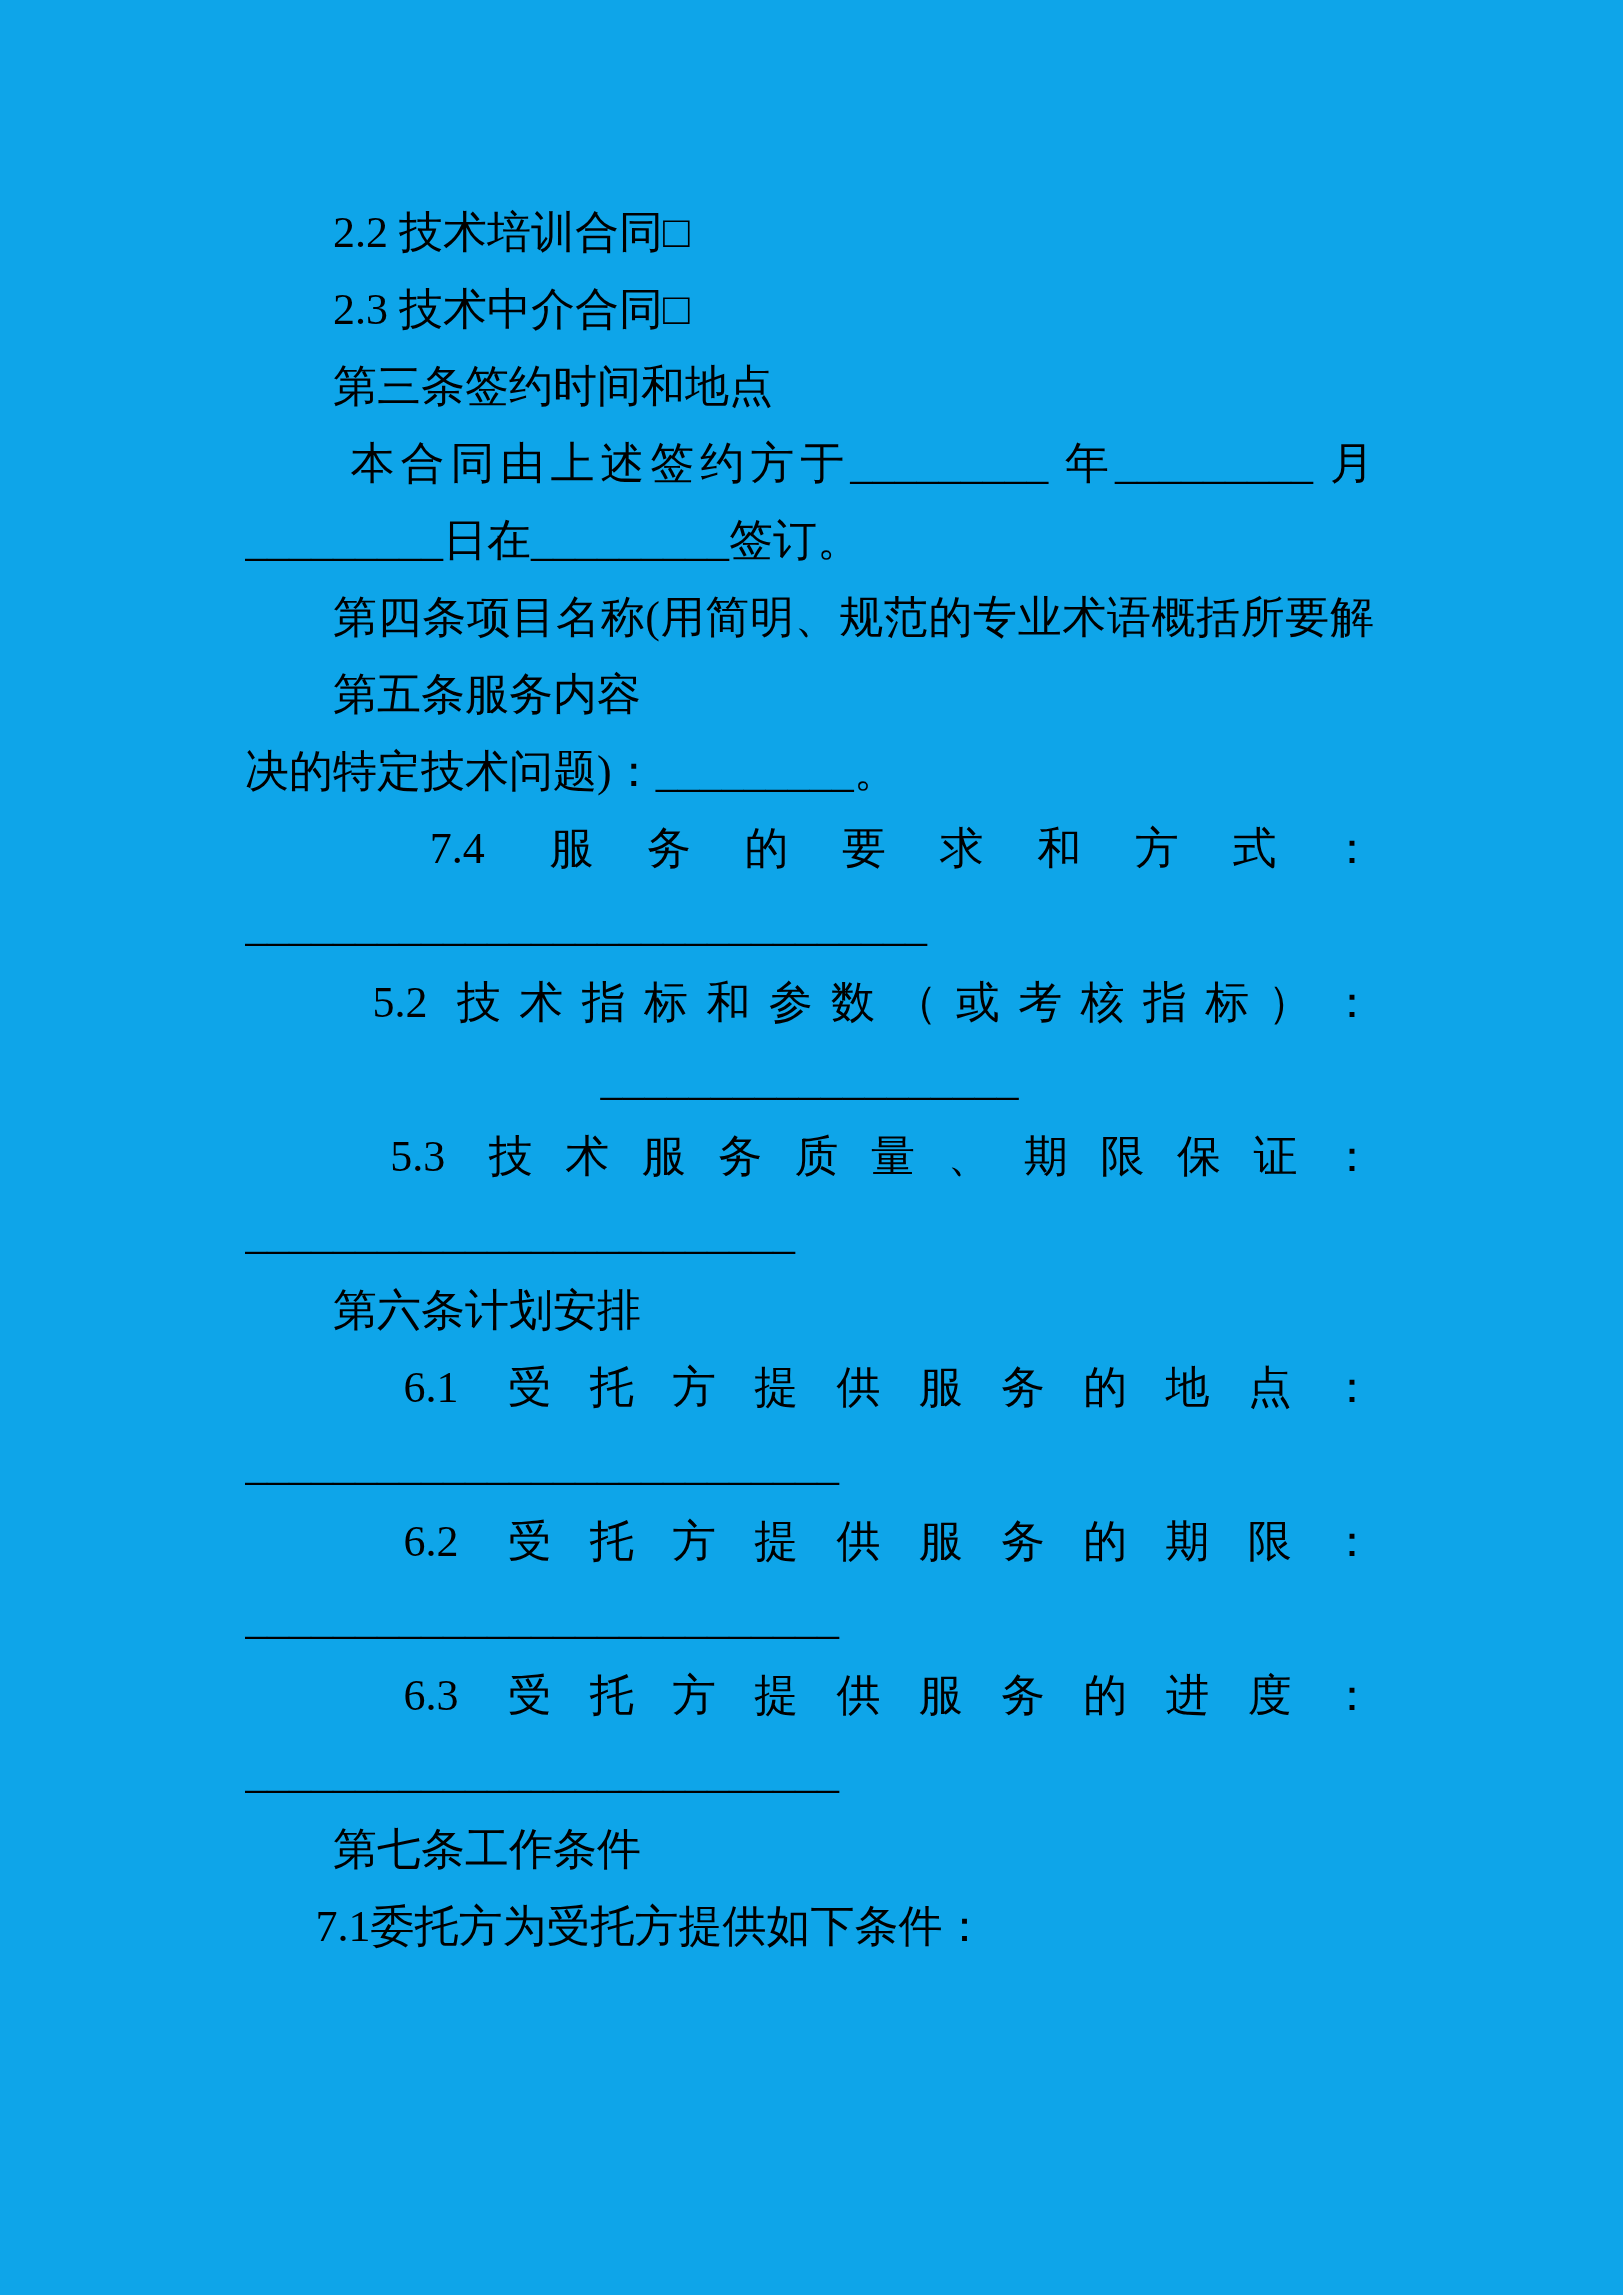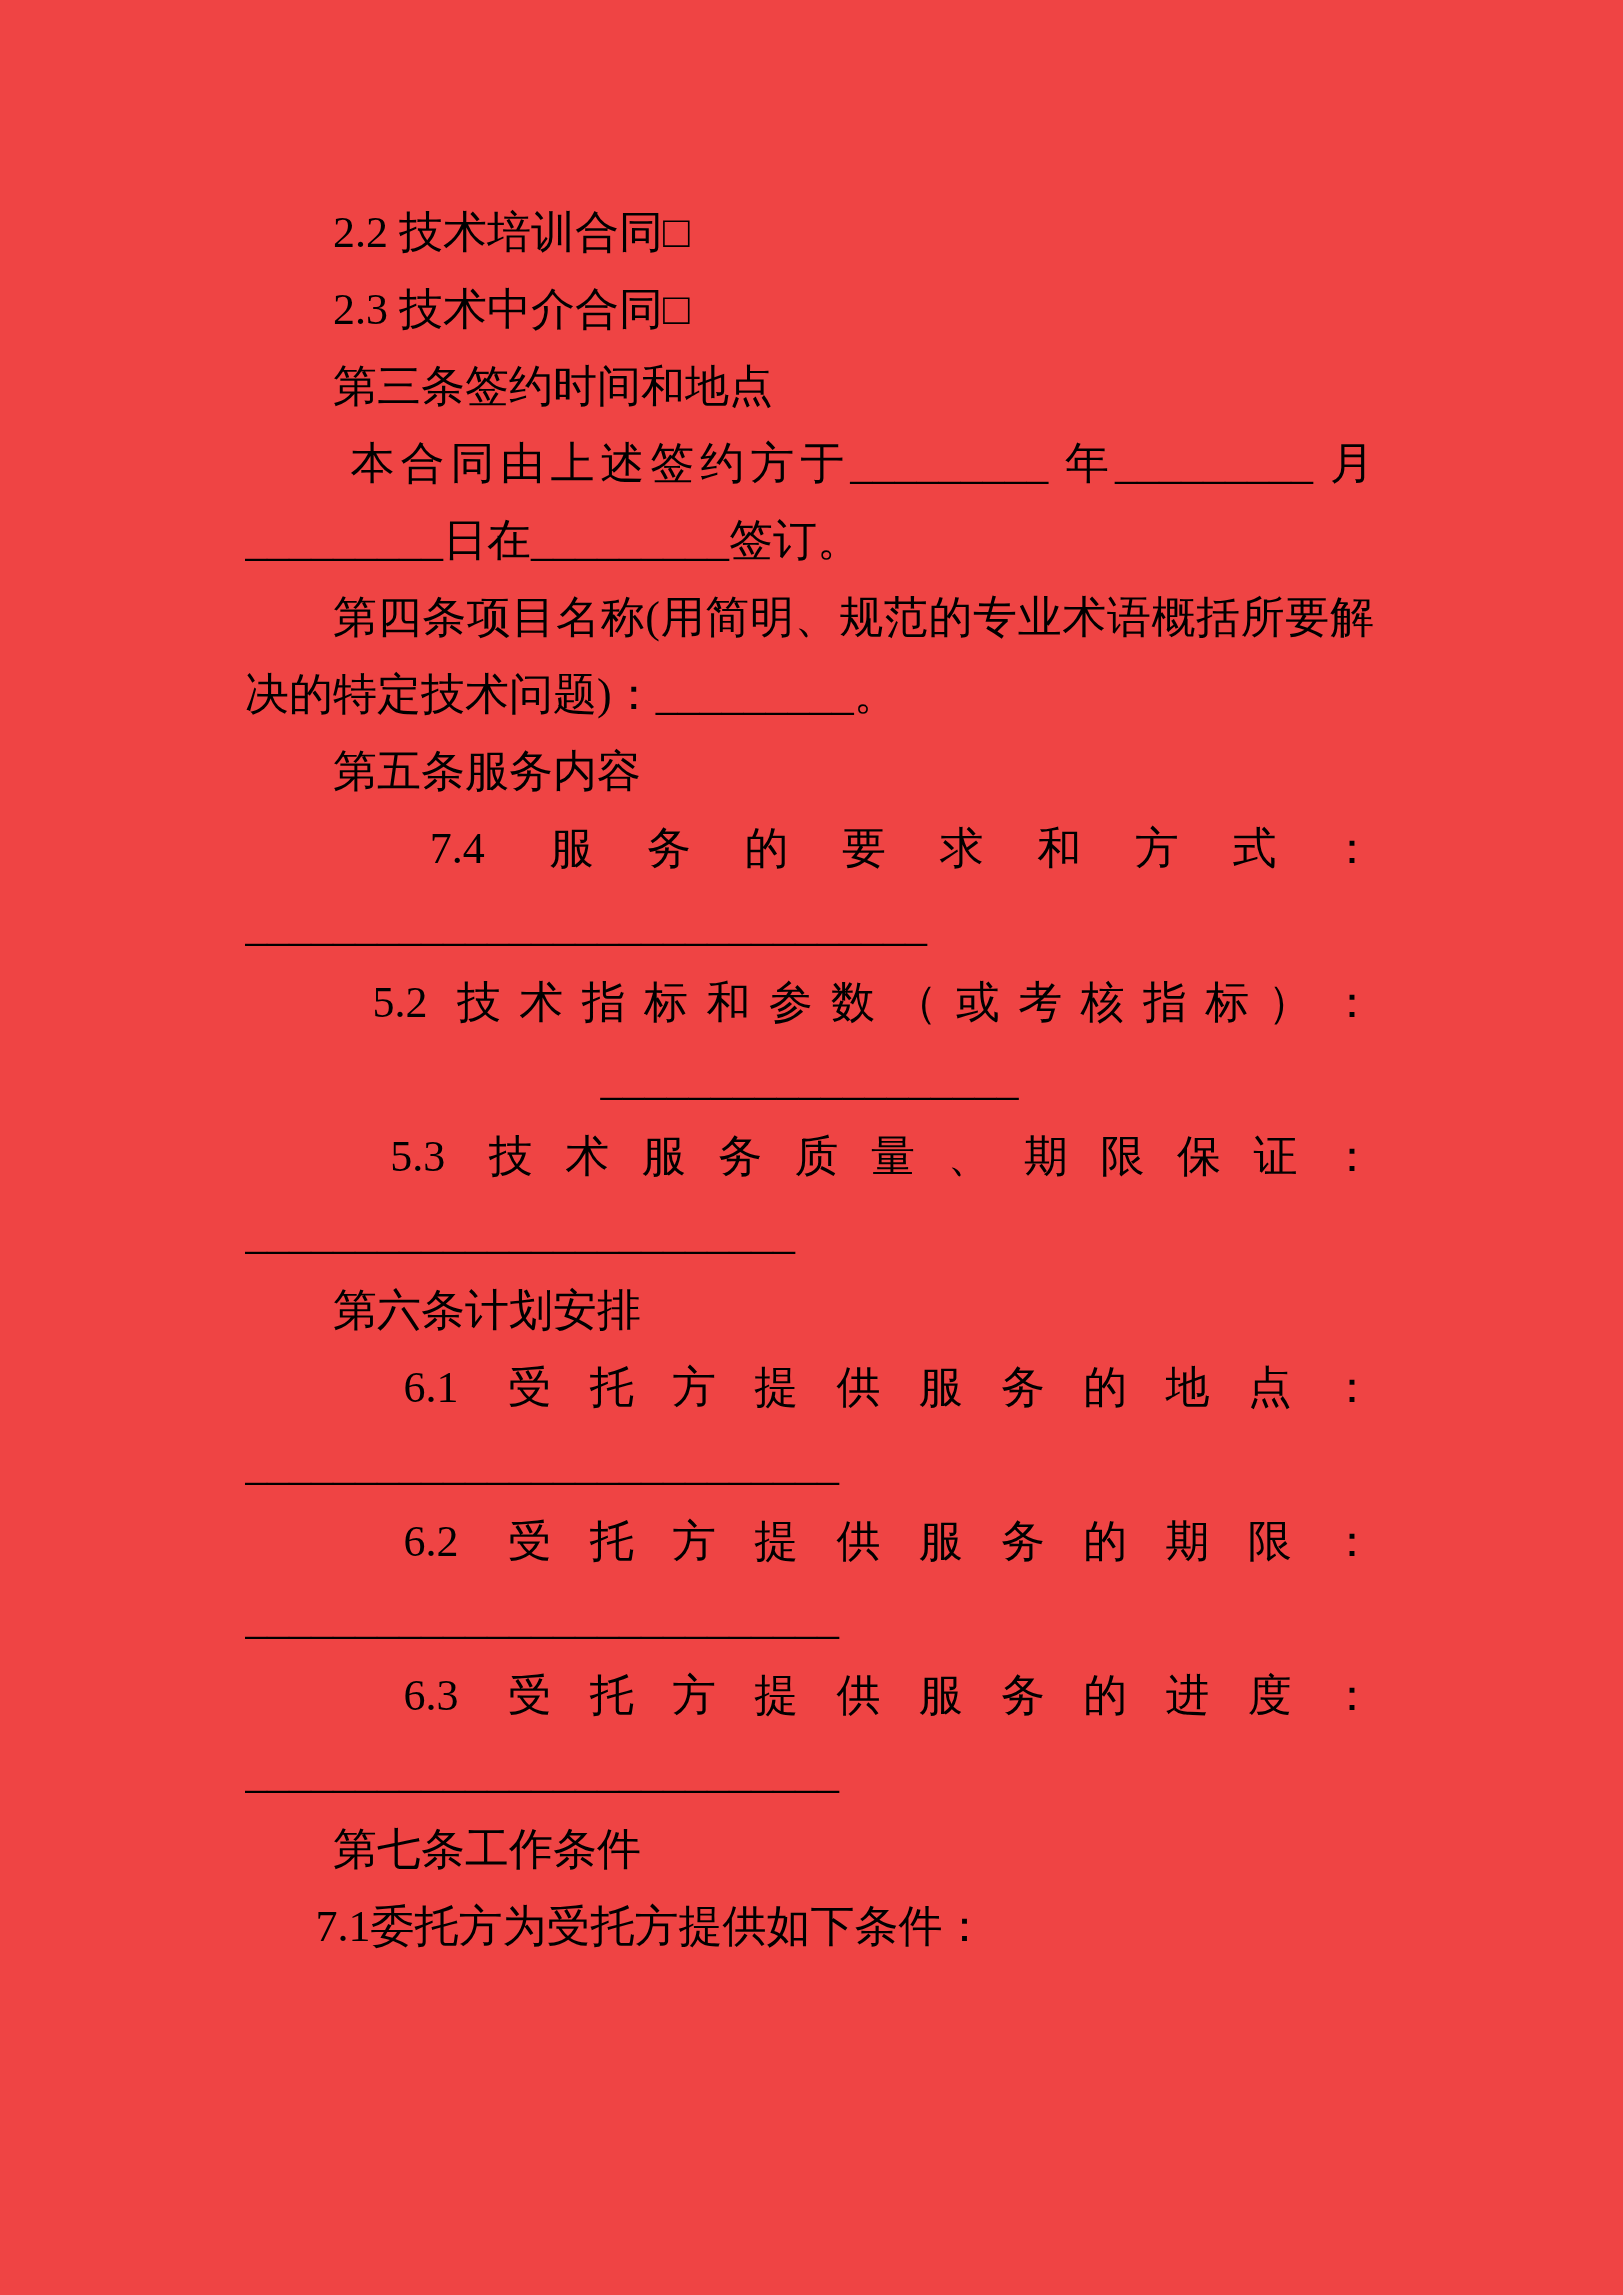--- a/index.html
+++ b/index.html
@@ -4,21 +4,21 @@
 <style>
   html, body {
     margin: 0;
     padding: 0;
     background: #ffffff;
   }
   .page {
     position: relative;
     width: 1623px;
     height: 2295px;
-    background: #ef4444;
+    background: #0ea5e9;
     overflow: hidden;
   }
   .doc {
     position: absolute;
     left: 245px;
     top: 194px;
     width: 1129px;
     color: #000000;
     font-family: "Liberation Serif", serif;
     font-size: 44px;
@@ -44,22 +44,22 @@
 <body>
 
 <div class="page">
   <div class="doc">
       <p class="line " style="text-indent: 2em;">2.2 技术培训合同□</p>
       <p class="line " style="text-indent: 2em;">2.3 技术中介合同□</p>
       <p class="line " style="text-indent: 2em;">第三条签约时间和地点</p>
       <p class="line justify" style="text-indent: 2.4em;">本合同由上述签约方于_________ 年_________ 月</p>
       <p class="line " style="text-indent: 0em;">_________日在_________签订。</p>
       <p class="line justify" style="text-indent: 2em;">第四条项目名称(用简明、规范的专业术语概括所要解</p>
+      <p class="line " style="text-indent: 2em;">第五条服务内容</p>
       <p class="line " style="text-indent: 0em;">决的特定技术问题)：_________。</p>
-      <p class="line " style="text-indent: 2em;">第五条服务内容</p>
       <p class="line justify" style="text-indent: 4.2em;">7.4 服务的要求和方式：</p>
       <p class="line  blank" style="text-indent: 0em;">_______________________________</p>
       <p class="line justify" style="text-indent: 2.9em;">5.2 技术指标和参数（或考核指标）：</p>
       <p class="line  blank" style="text-indent: 0em; text-align: center;">___________________</p>
       <p class="line justify" style="text-indent: 3.3em;">5.3 技术服务质量、期限保证：</p>
       <p class="line  blank" style="text-indent: 0em;">_________________________</p>
       <p class="line " style="text-indent: 2em;">第六条计划安排</p>
       <p class="line justify" style="text-indent: 3.6em;">6.1 受托方提供服务的地点：</p>
       <p class="line  blank" style="text-indent: 0em;">___________________________</p>
       <p class="line justify" style="text-indent: 3.6em;">6.2 受托方提供服务的期限：</p>

